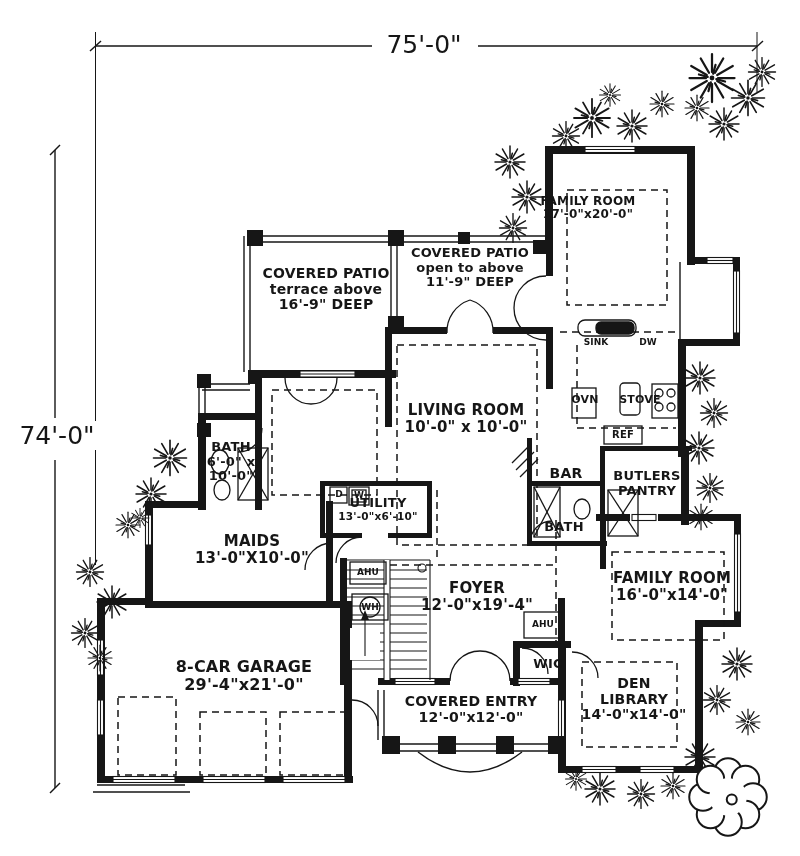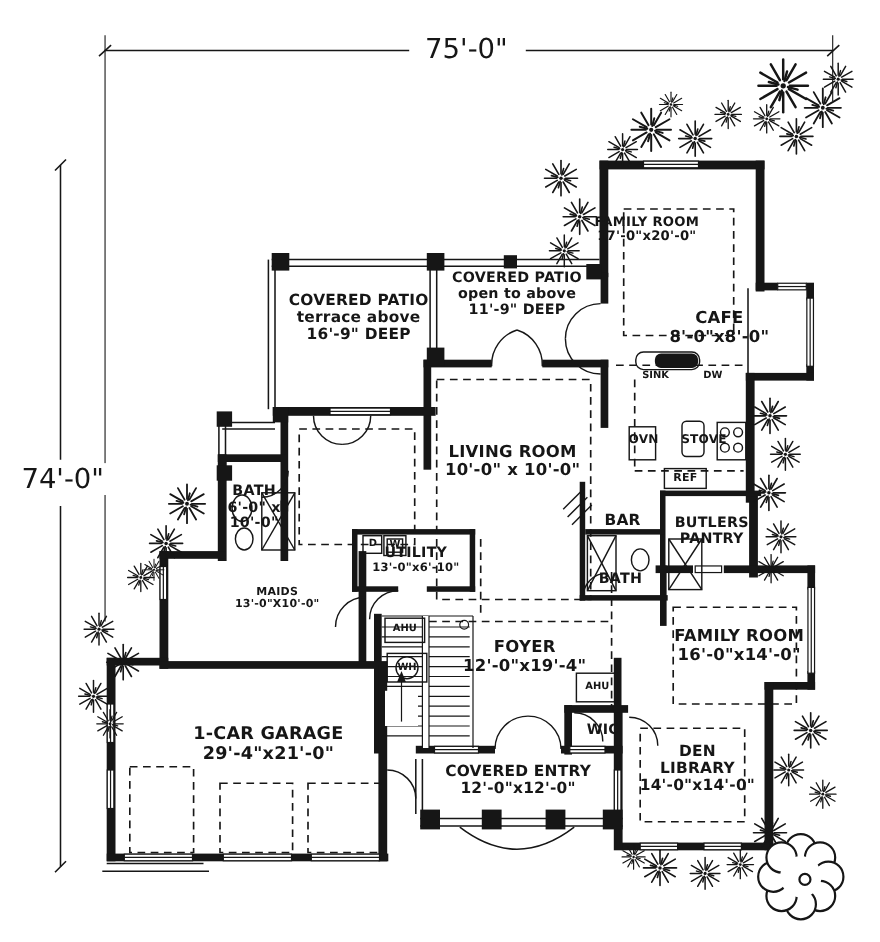--- a/index.html
+++ b/index.html
@@ -327,24 +327,20 @@
   </g>
 </svg>
 
   <div class="dim" style="left:424px;top:30px;">75'-0"</div>
   <div class="dim" style="left:57px;top:421px;">74'-0"</div>
 
   <div class="lbl" style="left:588px;top:195px;font-size:12px">
     <span>FAMILY ROOM</span>
     <span class="l2">17'-0"x20'-0"</span>
   </div>
-  <div class="lbl" style="left:654px;top:281px;font-size:15px">
-    <span>CAFE</span>
-    <span class="l2">8'-0"x8'-0"</span>
-  </div>
   <div class="lbl" style="left:326px;top:266px;font-size:14px">
     <span>COVERED PATIO</span>
     <span class="l2">terrace above</span>
     <span class="l3">16'-9" DEEP</span>
   </div>
   <div class="lbl" style="left:470px;top:246px;font-size:13px">
     <span>COVERED PATIO</span>
     <span class="l2">open to above</span>
     <span class="l3">11'-9" DEEP</span>
   </div>
@@ -354,21 +350,21 @@
   </div>
   <div class="lbl" style="left:231px;top:440px;font-size:13px">
     <span>BATH</span>
     <span class="l2">6'-0" x</span>
     <span class="l3">10'-0"</span>
   </div>
   <div class="lbl" style="left:378px;top:496px;font-size:13px">
     <span>UTILITY</span>
     <span class="l2" style="font-size:10.5px">13'-0"x6'-10"</span>
   </div>
-  <div class="lbl" style="left:252px;top:533px;font-size:10px">
+  <div class="lbl" style="left:252px;top:533px;font-size:15px">
     <span>MAIDS</span>
     <span class="l2">13'-0"X10'-0"</span>
   </div>
   <div class="lbl" style="left:566px;top:466px;font-size:14px">
     <span>BAR</span>
   </div>
   <div class="lbl" style="left:647px;top:469px;font-size:13px">
     <span>BUTLERS</span>
     <span class="l2">PANTRY</span>
   </div>
@@ -385,21 +381,21 @@
   </div>
   <div class="lbl" style="left:548px;top:657px;font-size:13px">
     <span>WIC</span>
   </div>
   <div class="lbl" style="left:634px;top:676px;font-size:14px">
     <span>DEN</span>
     <span class="l2">LIBRARY</span>
     <span class="l3">14'-0"x14'-0"</span>
   </div>
   <div class="lbl" style="left:244px;top:658px;font-size:16px">
-    <span>1-CAR GARAGE</span>
+    <span>8-CAR GARAGE</span>
     <span class="l2">29'-4"x21'-0"</span>
   </div>
   <div class="lbl" style="left:471px;top:694px;font-size:14px">
     <span>COVERED ENTRY</span>
     <span class="l2">12'-0"x12'-0"</span>
   </div>
 
   <div class="lbl sm" style="left:596px;top:337px;">SINK</div>
   <div class="lbl sm" style="left:648px;top:337px;">DW</div>
   <div class="lbl" style="left:585px;top:394px;font-size:11px">OVN</div>

